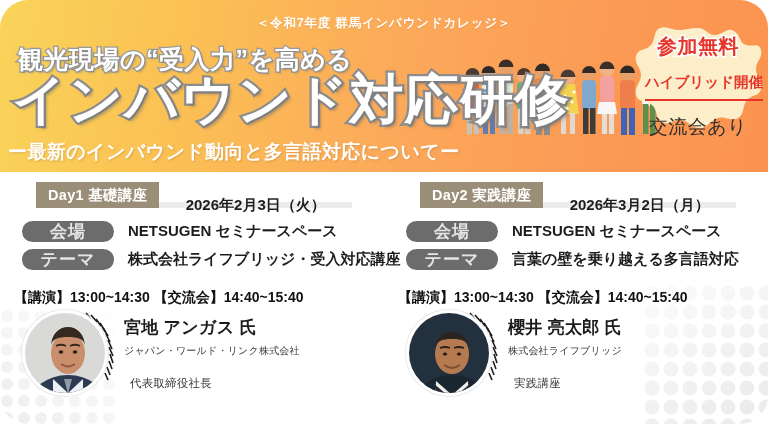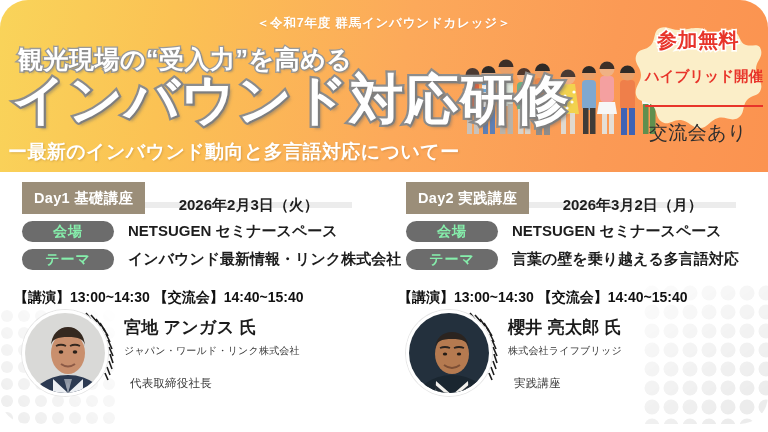--- a/index.html
+++ b/index.html
@@ -103,21 +103,21 @@
     font-size: 20px; font-weight: bold; letter-spacing: .5px;
     color: #e8342a;
     -webkit-text-stroke: 3px #ffffff;
     paint-order: stroke fill;
     white-space: nowrap;
   }
   .badge-l2 {
     font-size: 14.5px; font-weight: bold;
     color: #e8342a;
     border-bottom: 2px solid #e8342a;
-    padding-bottom: 19px;
+    padding-bottom: 7px;
     white-space: nowrap;
     margin-left: 12px;
   }
   .badge-l3 {
     font-size: 19px; font-weight: normal; letter-spacing: .5px;
     color: #2e2e2e;
     white-space: nowrap;
   }
 
   
@@ -131,40 +131,41 @@
     display: flex; align-items: stretch;
     height: 26px; width: 330px;
     margin-bottom: 13px;
   }
   .daytag {
     background: #9b8e79;
     color: #ffffff;
     font-size: 14.5px; font-weight: bold;
     letter-spacing: .3px;
     display: flex; align-items: center; justify-content: center;
-    padding: 16px 12px;
-    white-space: nowrap;
+    padding: 10px 12px;
+    white-space: nowrap;
+    margin-left: 14px;
   }
   .daydate {
     background: #ececec;
     color: #1d1d1d;
     font-size: 15px; font-weight: bold;
     display: flex; align-items: center; justify-content: center;
     flex: 1;
     white-space: nowrap;
     margin-top: 20px;
   }
 
   .inforow { display: flex; align-items: center; margin-bottom: 7px; }
   .pill {
     width: 92px; height: 21px;
     border-radius: 11px;
     background: #6c6c6c;
-    color: #86efac;
-    font-size: 14px; font-weight: bold;
+    color: #e5e5e5;
+    font-size: 17px; font-weight: bold;
     letter-spacing: 1px;
     display: flex; align-items: center; justify-content: center;
     flex: none;
     white-space: nowrap;
   }
   .infoval {
     margin-left: 14px;
     font-size: 15px; font-weight: bold;
     color: #1d1d1d;
     white-space: nowrap;
@@ -381,21 +382,21 @@
         <div class="daydate">2026年2月3日（火）</div>
       </div>
 
       <div class="inforow">
         <div class="pill">会場</div>
         <div class="infoval">NETSUGEN セミナースペース</div>
       </div>
 
       <div class="inforow">
         <div class="pill">テーマ</div>
-        <div class="infoval">インバウンド最新情報・リンク株式会社</div>
+        <div class="infoval">株式会社ライフブリッジ・受入対応講座</div>
       </div>
 
       <div class="timeline">【講演】13:00~14:30 【交流会】14:40~15:40</div>
     </div>
 
     <div class="speaker">
       <div class="avatar-wrap">
         <svg class="hatch" viewBox="0 0 94 94">
           <g stroke="#1c1c1c" stroke-width="1.6">
             <path d="M66 5 L71 11"></path>

